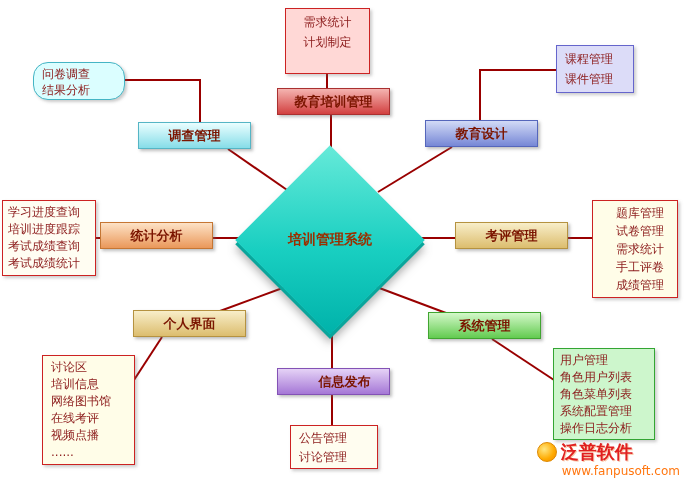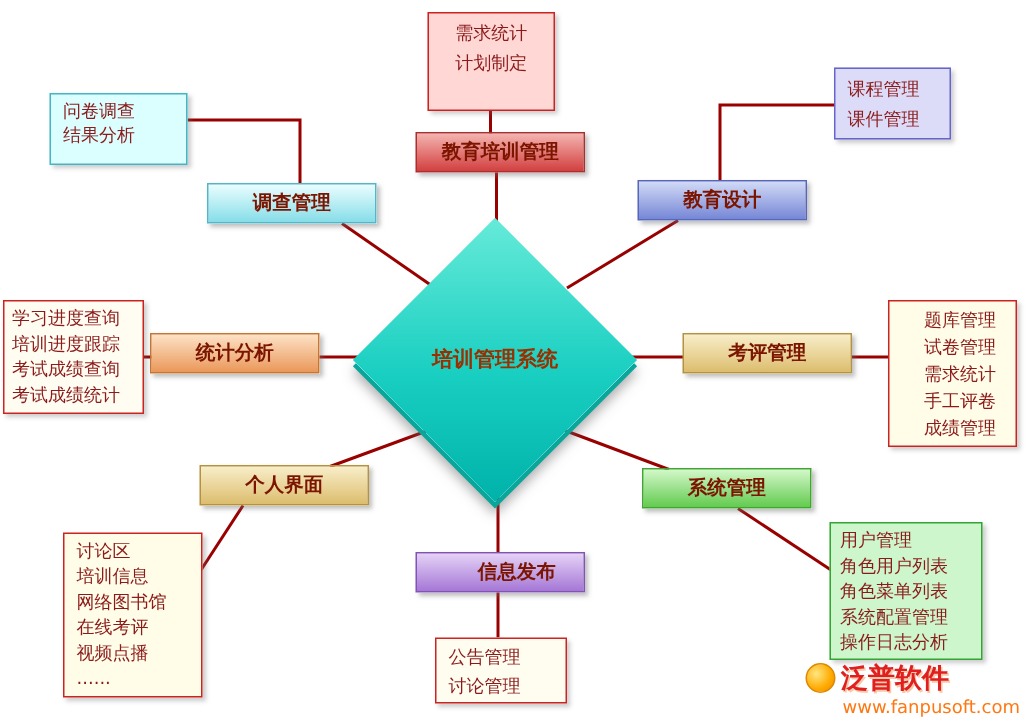--- a/index.html
+++ b/index.html
@@ -24,21 +24,21 @@
   .mod-system   { left:428px; top:312px; background:linear-gradient(#d3f8c9,#63cb50); border-color:#41a531; }
 
   .detail {
     position:absolute; z-index:2; font-size:12px; color:#8b1a1a;
     border:1px solid #cc2222; padding:3px 8px;
     box-shadow:2px 2px 3px rgba(110,110,110,0.35);
   }
   .dline { white-space:nowrap; }
   .det-training { left:285px; top:8px;   width:85px;  height:66px;  background:#ffd8d6; }
   .det-training .dline { line-height:20px;text-align:center; }
-  .det-survey   { left:33px;  top:62px;  width:92px;  height:48px;  background:#dbfeff; border-color:#44b5c5; }
+  .det-survey   { left:33px;  top:62px;  width:92px;  height:38px;  background:#dbfeff; border-color:#44b5c5;border-radius:15px; }
   .det-survey .dline { line-height:16px; }
   .det-design   { left:556px; top:45px;  width:78px;  height:48px;  background:#dcdcf8; border-color:#6565cc; }
   .det-design .dline { line-height:20px; }
   .det-stats    { left:2px;   top:200px; width:94px;  height:76px;  background:#fffdf2; padding:3px 5px; }
   .det-stats .dline { line-height:17px; }
   .det-eval     { left:592px; top:200px; width:86px;  height:98px;  background:#fffde8;padding-left:23px; }
   .det-eval .dline { line-height:18px; }
   .det-personal { left:42px;  top:355px; width:93px;  height:110px; background:#fffde8; }
   .det-personal .dline { line-height:17px; }
   .det-info     { left:290px; top:425px; width:88px;  height:44px;  background:#fffdf0; }

